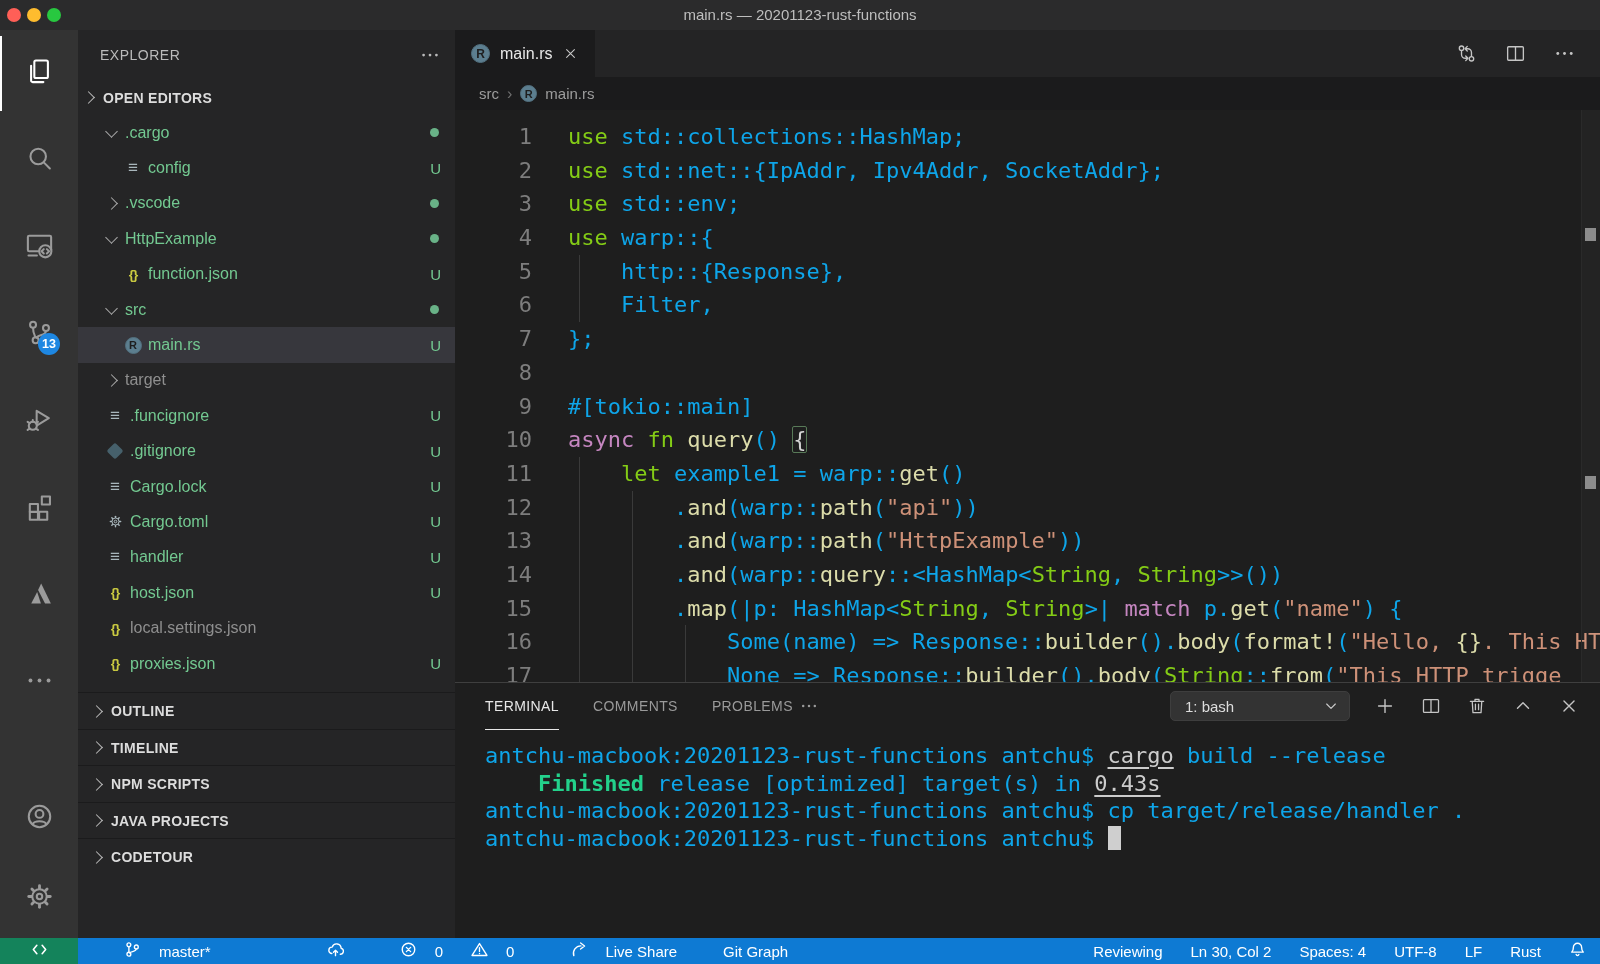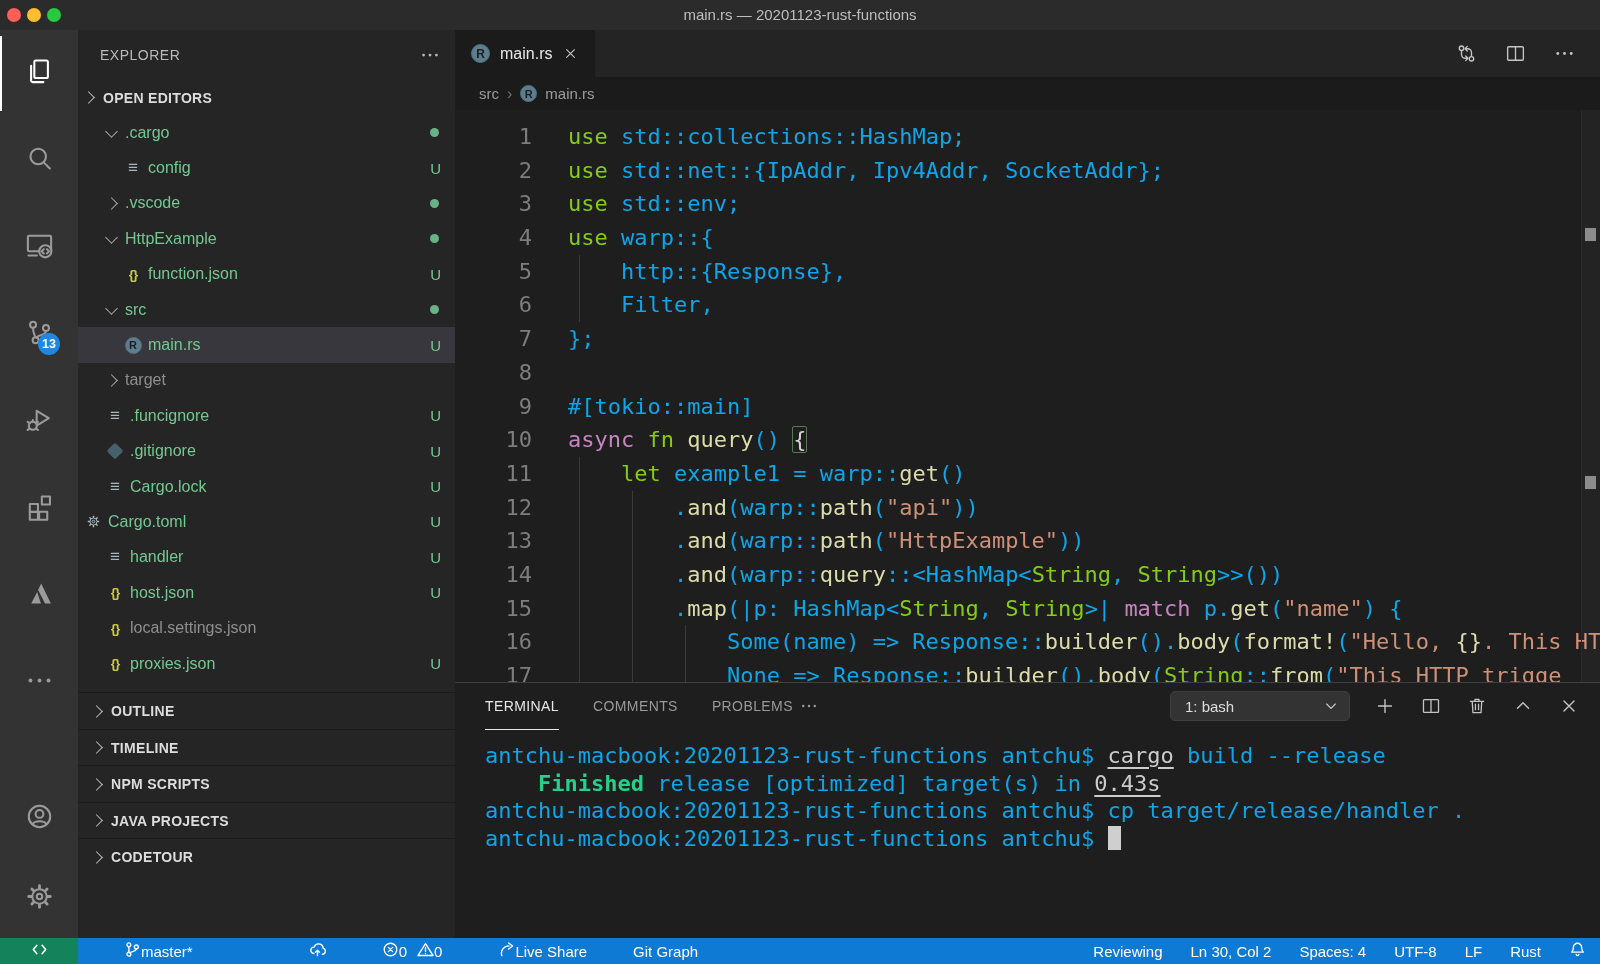--- a/index.html
+++ b/index.html
@@ -92,21 +92,21 @@
   .term{padding:13px 10px 0 30px;font-family:"DejaVu Sans Mono",monospace;font-size:22px;color:#CCCCCC;}
   .tline{height:27.7px;line-height:27.7px;white-space:pre;}
   .tk-u,.tk-ut{text-decoration:underline;text-underline-offset:4px;}
   .tk-g{color:#23D18B;font-weight:bold;}
   .tk-cur{display:inline-block;width:13px;height:24px;background:#CFCFCF;vertical-align:-4px;}
   
   .statusbar{position:absolute;left:0;right:0;bottom:0;height:26px;background:#0E7AD3;color:#FFFFFF;
              display:flex;font-size:15px;}
   .sb-left,.sb-right{display:flex;align-items:center;}
   .sb-right{margin-left:auto;gap:28px;padding-right:14px;}
-  .stitem{display:flex;align-items:center;gap:0;cursor:pointer;white-space:nowrap;}
+  .stitem{display:flex;align-items:center;gap:18px;cursor:pointer;white-space:nowrap;}
   .stitem svg{width:17px;height:17px;}
   .st-remote-indicator{width:78px;height:26px;background:#14835B;justify-content:center;gap:0;}
   .st-git-branch{margin-left:46px}.st-publish-changes{margin-left:116px}.st-problems{margin-left:56px}
   .st-live-share{margin-left:46px}.st-git-graph{margin-left:46px}
   .ppart{display:flex;align-items:center;gap:5px;margin-right:10px;}
 </style>
 </head>
 <body>
 
 <div class="win">
@@ -274,21 +274,21 @@
           <span class="lbl">.gitignore</span>
           <span class="ubadge">U</span>
         </div>
         <div class="trow green" style="padding-left: 22px;">
           <span class="ficon">
             <span class="fi-file">≡</span>
           </span>
           <span class="lbl">Cargo.lock</span>
           <span class="ubadge">U</span>
         </div>
-        <div class="trow green" style="">
+        <div class="trow green" style="padding-left: 22px;">
           <span class="ficon fi-gear">
             <svg viewBox="0 0 24 24">
               <rect x="10.9" y="2.6" width="2.2" height="18.8" rx="1.1" transform="rotate(0 12 12)" fill="currentColor" stroke="none"></rect>
               <rect x="10.9" y="2.6" width="2.2" height="18.8" rx="1.1" transform="rotate(45 12 12)" fill="currentColor" stroke="none"></rect>
               <rect x="10.9" y="2.6" width="2.2" height="18.8" rx="1.1" transform="rotate(90 12 12)" fill="currentColor" stroke="none"></rect>
               <rect x="10.9" y="2.6" width="2.2" height="18.8" rx="1.1" transform="rotate(135 12 12)" fill="currentColor" stroke="none"></rect>
               <circle cx="12" cy="12" r="5.6" fill="#252526"></circle>
               <circle cx="12" cy="12" r="5.6" fill="none" stroke="currentColor" stroke-width="1.6"></circle>
               <circle cx="12" cy="12" r="2.1" fill="none" stroke="currentColor" stroke-width="1.6"></circle>
             </svg>

